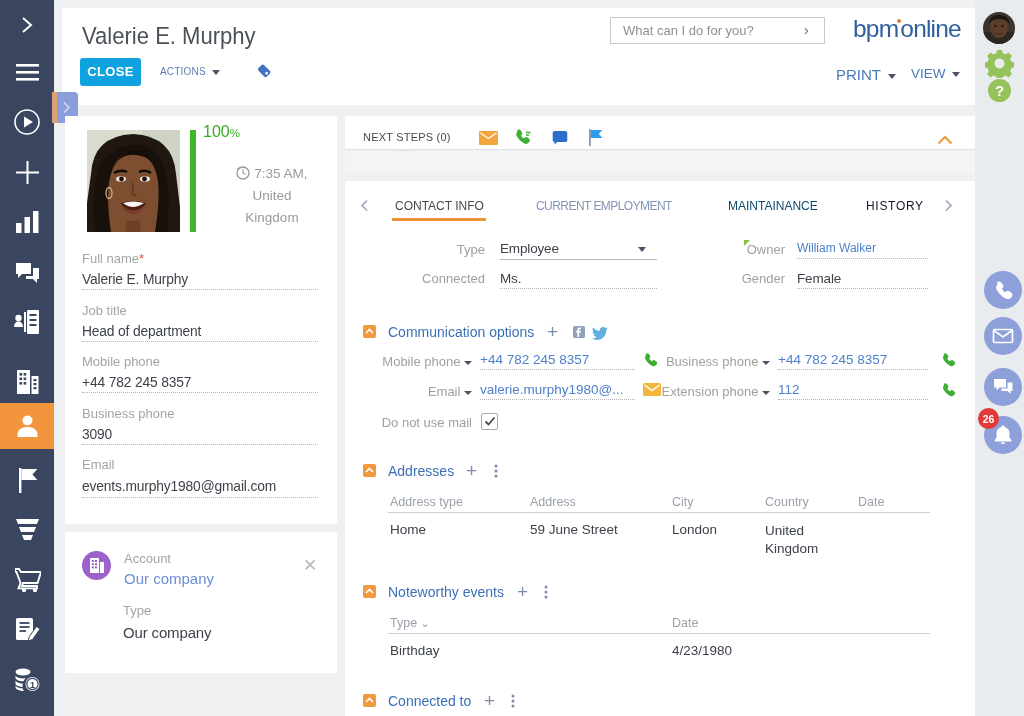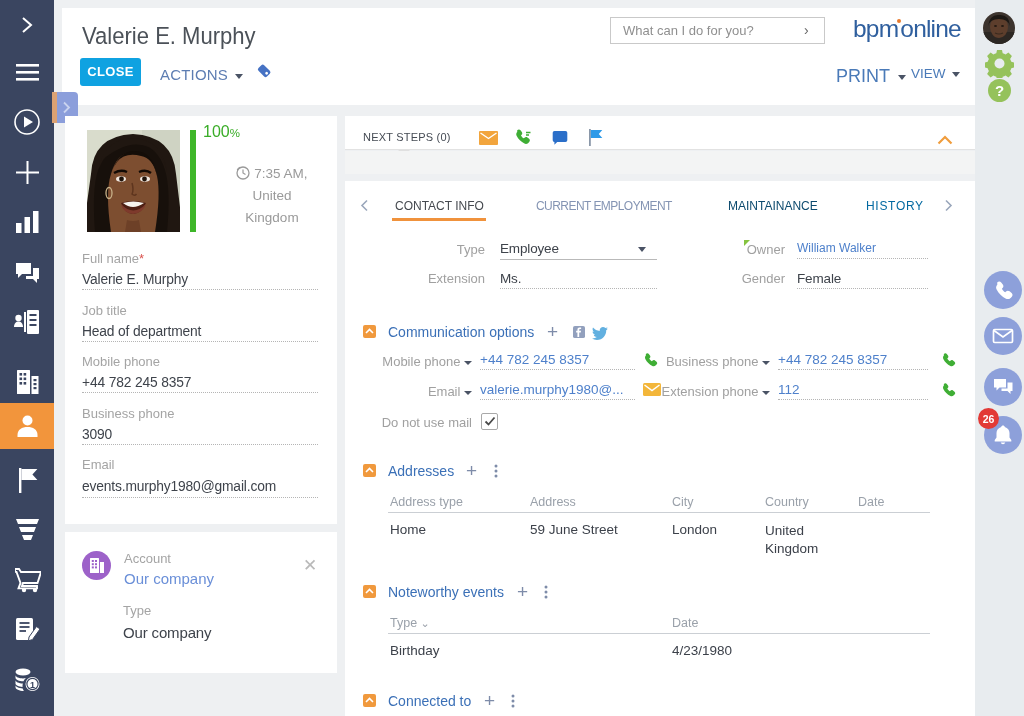--- a/index.html
+++ b/index.html
@@ -110,36 +110,36 @@
       <path d="M0.5 17 c0 1.8 3.2 3.3 7.2 3.5 a8 8 0 0 0 1.2 2.5 c-4.6-.1-8.4-1.8-8.4-3.8 z"></path>
     </g>
     <circle cx="17.5" cy="16" r="7" fill="#fff"></circle>
     <circle cx="17.5" cy="16" r="5.6" fill="none" stroke="#3a4560" stroke-width="1.2"></circle>
     <text x="17.5" y="20" font-family="Liberation Sans" font-size="9" font-weight="bold" fill="#3a4560" text-anchor="middle">1</text>
   </svg>
 
 <div class="card" style="left:62px;top:8px;width:913px;height:97px;"></div>
 <div class="abs" style="left:82px;top:22px;font-size:24.5px;color:#4b5158;transform:scaleX(0.9);transform-origin:left top;white-space:nowrap;">Valerie E. Murphy</div>
 <div class="abs" style="left:80px;top:58px;width:61px;height:28px;background:#0fa2e1;border-radius:3px;color:#fff;font-size:13px;font-weight:bold;text-align:center;line-height:28px;letter-spacing:0.3px;">CLOSE</div>
-<div class="abs" style="left:160px;top:66px;font-size:15px;color:#5d7db2;letter-spacing:0.2px;">ACTIONS <span class="caret" style="margin-left:3px;"></span></div>
+<div class="abs" style="left:160px;top:66px;font-size:10px;color:#5d7db2;letter-spacing:0.2px;">ACTIONS <span class="caret" style="margin-left:3px;"></span></div>
 <svg class="abs" style="left:256px;top:62px;" width="17" height="17" viewBox="0 0 17 17">
     <g transform="rotate(45 8.5 8.5)">
       <rect x="2.5" y="5" width="12" height="8" rx="2" fill="#4672c4"></rect>
       <circle cx="12" cy="9" r="1.4" fill="#fff"></circle>
     </g>
   </svg>
 
 <div class="abs" style="left:610px;top:17px;width:215px;height:27px;border:1px solid #c9c9c9;background:#fff;"></div>
 <div class="abs" style="left:623px;top:23px;font-size:13px;color:#8f8f8f;">What can I do for you?</div>
 <div class="abs" style="left:804px;top:22px;font-size:14px;color:#666;">›</div>
 
 <div class="abs" style="left:853px;top:15px;font-size:24.5px;color:#2f5f9e;letter-spacing:-0.8px;">bpm<span style="letter-spacing:0;"> </span>online</div>
 <div class="abs" style="left:897px;top:19px;width:4px;height:4px;background:#e87a2e;border-radius:50%;"></div>
 
-<div class="abs" style="left:836px;top:66px;font-size:18px;color:#4a7ab8;">PRINT <span class="caret" style="margin-left:3px;"></span></div>
+<div class="abs" style="left:836px;top:66px;font-size:15px;color:#4a7ab8;">PRINT <span class="caret" style="margin-left:3px;"></span></div>
 <div class="abs" style="left:911px;top:66px;font-size:13.5px;color:#4a7ab8;">VIEW <span class="caret" style="margin-left:3px;"></span></div>
 
 <div class="abs" style="left:52px;top:92px;width:5px;height:31px;background:#dca273;"></div>
 <div class="abs" style="left:57px;top:92px;width:21px;height:31px;background:#8b9edb;border-radius:0 4px 4px 0;"></div>
 <svg class="abs" style="left:62px;top:101px;" width="9" height="13" viewBox="0 0 9 13">
     <path d="M2 1.5 L7 6.5 L2 11.5" fill="none" stroke="#c9d3ef" stroke-width="1.8"></path>
   </svg>
 
 <div class="card" style="left:65px;top:116px;width:272px;height:408px;"></div>
 <svg class="abs" style="left:87px;top:130px;" width="93" height="102" viewBox="0 0 93 102">
@@ -232,30 +232,30 @@
 
 <div class="card" style="left:345px;top:181px;width:630px;height:535px;"></div>
 
 <svg class="abs" style="left:360px;top:199px;" width="9" height="13" viewBox="0 0 9 13">
     <path d="M7 1.5 L2 6.5 L7 11.5" fill="none" stroke="#9aa7bb" stroke-width="1.6"></path>
   </svg>
 <div class="abs" style="left:395px;top:199px;font-size:12px;color:#45494f;">CONTACT INFO</div>
 <div class="abs" style="left:392px;top:218px;width:94px;height:3px;background:#f0923c;"></div>
 <div class="abs" style="left:536px;top:199px;font-size:12px;color:#8494b3;letter-spacing:-0.55px;">CURRENT EMPLOYMENT</div>
 <div class="abs" style="left:728px;top:199px;font-size:12px;color:#0c4a6e;">MAINTAINANCE</div>
-<div class="abs" style="left:866px;top:199px;font-size:12px;color:#0369a1;letter-spacing:0.7px;">HISTORY</div>
+<div class="abs" style="left:866px;top:199px;font-size:12px;color:#0f172a;letter-spacing:0.7px;">HISTORY</div>
 <svg class="abs" style="left:944px;top:199px;" width="9" height="13" viewBox="0 0 9 13">
     <path d="M2 1.5 L7 6.5 L2 11.5" fill="none" stroke="#9aa7bb" stroke-width="1.6"></path>
   </svg>
 
 <div class="rlbl" style="left:365px;top:242px;width:120px;">Type</div>
 <div class="rval val" style="left:500px;top:241px;">Employee</div>
 <div class="abs caret" style="left:638px;top:247px;"></div>
 <div class="abs" style="left:500px;top:259px;width:157px;border-bottom:1px solid #b9b9b9;"></div>
-<div class="rlbl" style="left:365px;top:271px;width:120px;">Extension</div>
+<div class="rlbl" style="left:365px;top:271px;width:120px;">Connected</div>
 <div class="rval val" style="left:500px;top:271px;">Ms.</div>
 <div class="abs dot" style="left:500px;top:288px;width:157px;"></div>
 
 <div class="abs" style="left:744px;top:240px;width:0;height:0;border-top:6px solid #85c440;border-right:6px solid transparent;"></div>
 <div class="rlbl" style="left:665px;top:242px;width:120px;">Owner</div>
 <div class="rval blue" style="left:797px;top:241px;font-size:12px;">William Walker</div>
 <div class="abs dot" style="left:797px;top:258px;width:131px;"></div>
 <div class="rlbl" style="left:665px;top:271px;width:120px;">Gender</div>
 <div class="rval val" style="left:797px;top:271px;">Female</div>
 <div class="abs dot" style="left:797px;top:288px;width:131px;"></div>

